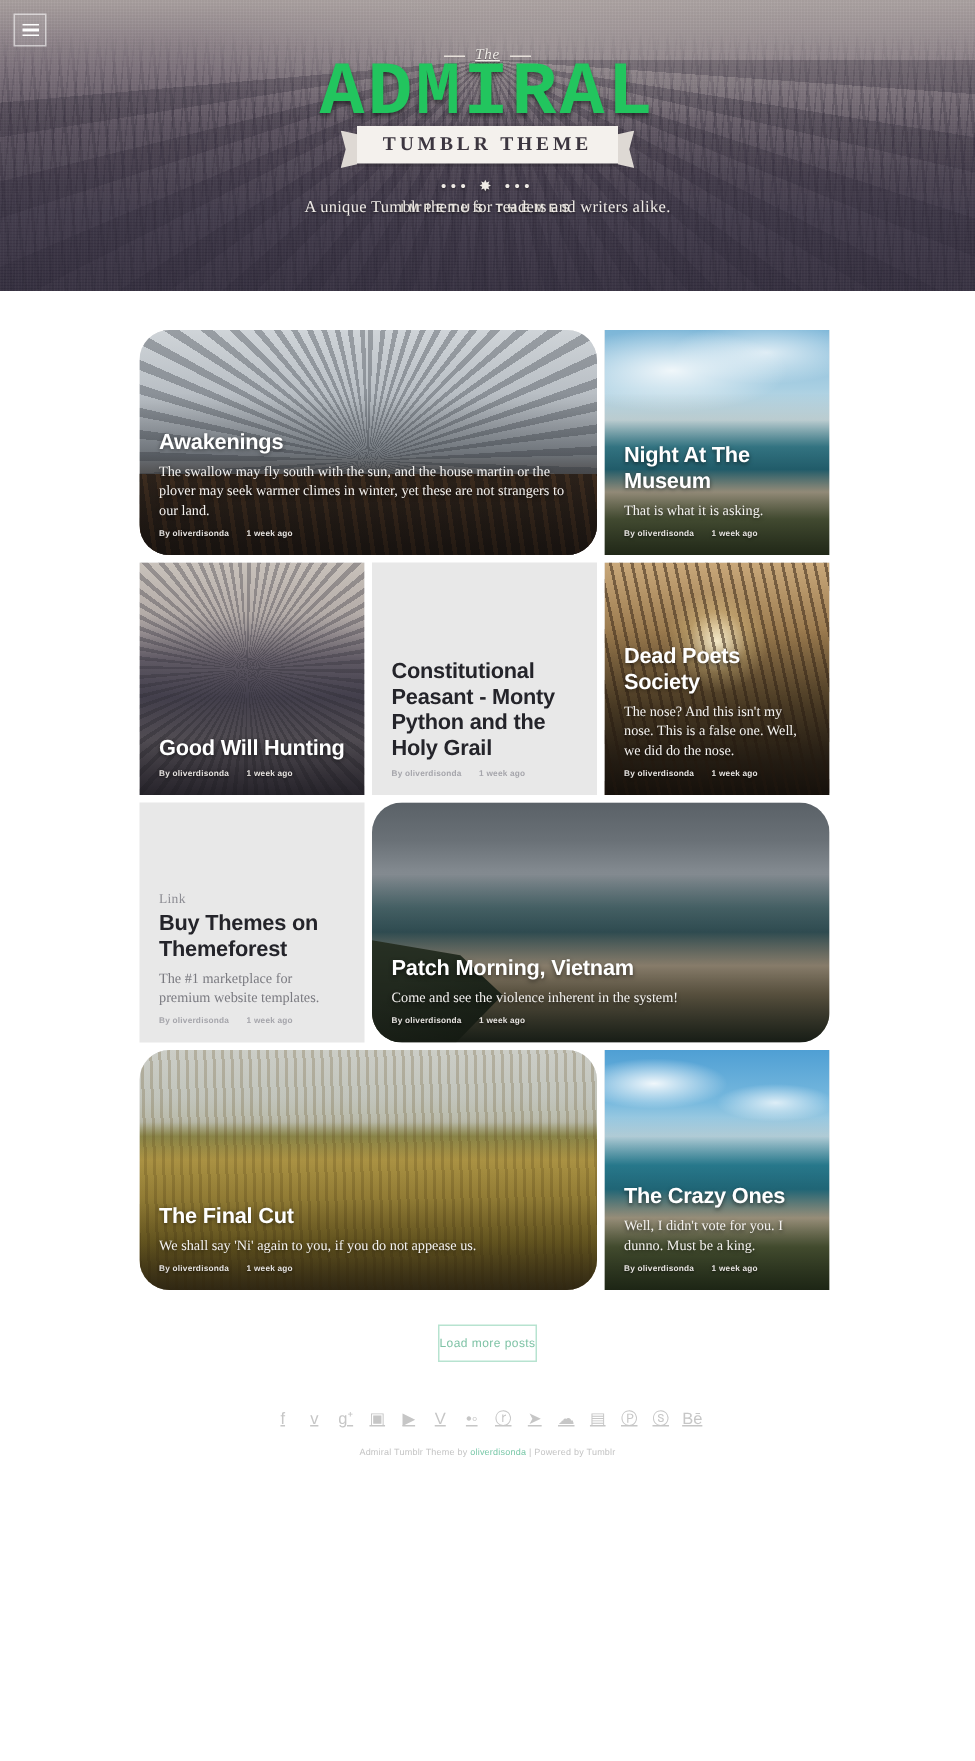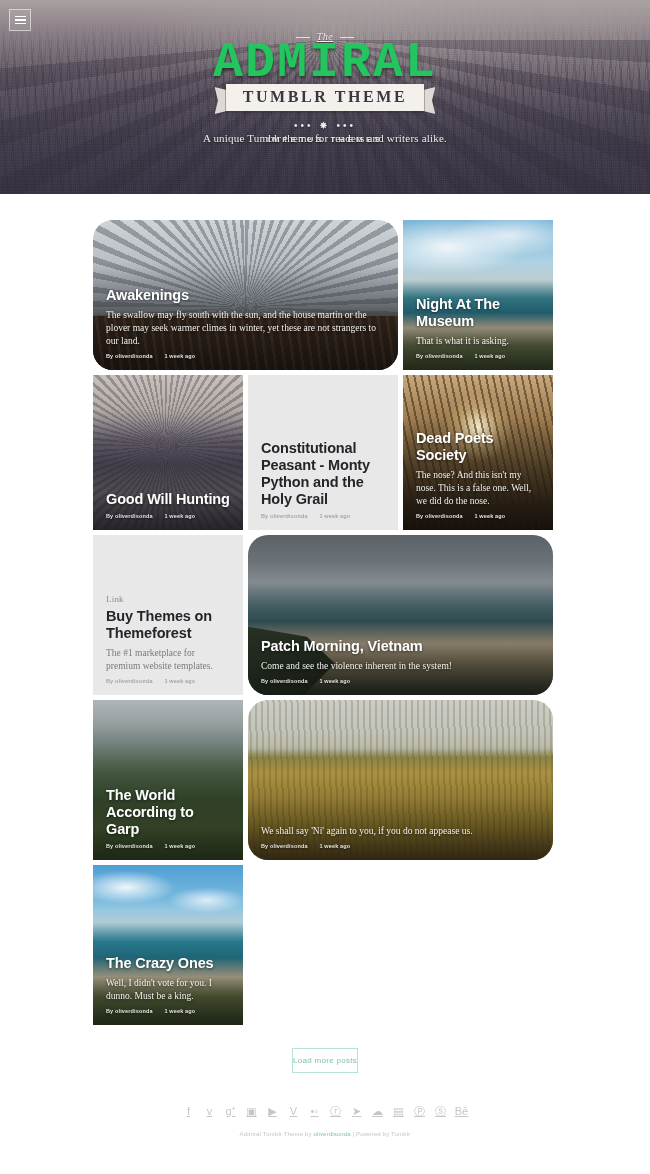--- a/index.html
+++ b/index.html
@@ -110,21 +110,21 @@
     margin-top: -1px;
   }
   .ribbon {
     display: inline-block;
     position: relative;
     margin-top: 1px;
     background: #f4f1ed;
     color: #3c3640;
     font-family: "Liberation Serif", serif;
     font-weight: bold;
-    font-size: 16px;
+    font-size: 13px;
     letter-spacing: 2.6px;
     padding: 4px 17px 5px;
     box-shadow: 0 1px 3px rgba(0,0,0,.35);
   }
   .ribbon::before, .ribbon::after {
     content: "";
     position: absolute; top: 3px;
     width: 11px; height: 100%;
     background: #ded9d4;
   }
@@ -416,32 +416,25 @@
     </div>
     <div class="card w2 h-lg">
       <div class="photo ph-stormcoast"></div>
       <div class="shade"></div>
       <div class="card-body light">
         <div class="c-title">Patch Morning, Vietnam</div>
         <div class="c-excerpt">Come and see the violence inherent in the system!</div>
         <div class="c-meta"><span>By oliverdisonda</span><span class="sep">&nbsp;</span><span>1 week ago</span></div>
       </div>
     </div>
-    <div class="card w1 h-lg">
-      <div class="photo ph-greenhill"></div>
-      <div class="shade"></div>
-      <div class="card-body light">
-        <div class="c-title">The World According to Garp</div>
-        <div class="c-meta"><span>By oliverdisonda</span><span class="sep">&nbsp;</span><span>1 week ago</span></div>
-      </div>
-    </div>
     <div class="card w2 h-lg">
       <div class="photo ph-wheat"></div>
       <div class="shade"></div>
       <div class="card-body light">
+        <div class="c-title">The Final Cut</div>
         <div class="c-excerpt">We shall say 'Ni' again to you, if you do not appease us.</div>
         <div class="c-meta"><span>By oliverdisonda</span><span class="sep">&nbsp;</span><span>1 week ago</span></div>
       </div>
     </div>
     <div class="card w1 h-lg">
       <div class="photo ph-beach2"></div>
       <div class="shade"></div>
       <div class="card-body light">
         <div class="c-title">The Crazy Ones</div>
         <div class="c-excerpt">Well, I didn't vote for you. I dunno. Must be a king.</div>

